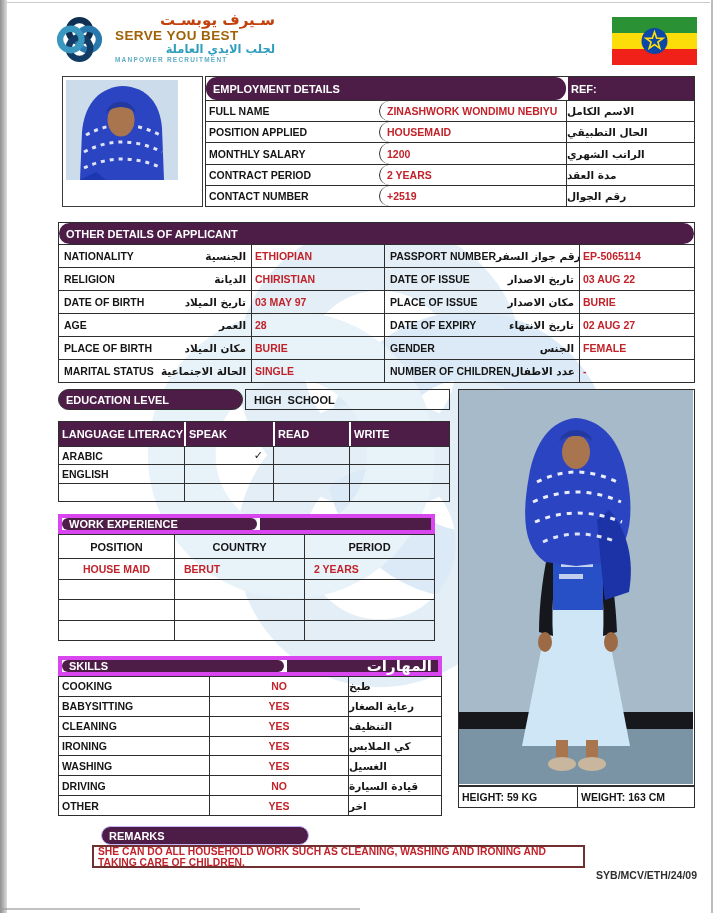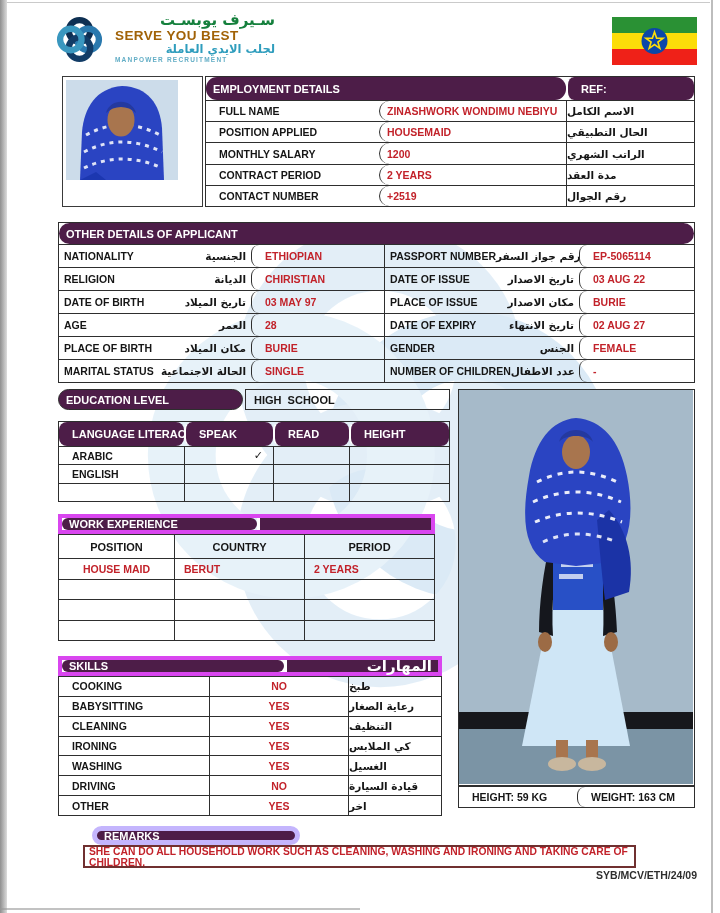--- a/index.html
+++ b/index.html
@@ -22,31 +22,31 @@
   .tcell{border-left:1px solid #2e2e2e;box-sizing:border-box;display:flex;align-items:center;
          overflow:hidden;white-space:nowrap;min-width:0;}
   .tcell.nb{border-left:none;}
   .grow{flex:1;}
 
   .purple{background:#4d1d48;color:#fff;font-weight:700;font-size:11px;}
   .lbl{font-weight:700;font-size:10.5px;color:#151515;}
   .val{font-weight:700;font-size:10.5px;color:#c2222a;}
   .ar{font-family:"DejaVu Sans",sans-serif;direction:rtl;font-weight:700;font-size:10.5px;color:#151515;}
   .arw{font-family:"DejaVu Sans",sans-serif;direction:rtl;font-weight:700;font-size:15px;color:#fff;}
-  .pl5{padding-left:13px;border-radius:8px;}.pl7{padding-left:7px;border-radius:11px;}.pr6{padding-right:6px;}
+  .pl5{padding-left:3px;}.pl7{padding-left:7px;border-radius:11px;}.pr6{padding-right:6px;}
   .center{justify-content:center;}
   .right{justify-content:flex-end;}
   .between{justify-content:space-between;padding:0 5px;}
 
   .band{display:flex;border:4px solid #d946ef;box-sizing:border-box;}
   .band .seg{background:#4d1d48;color:#fff;font-weight:700;font-size:11px;display:flex;align-items:center;}
   .band .gap{width:3px;background:#fff;}
 
   .logo-text div{line-height:1.1;}
-  .l-ar{font-family:"DejaVu Sans",sans-serif;direction:rtl;font-size:15px;font-weight:700;color:#15803d;letter-spacing:1px;}
+  .l-ar{font-family:"DejaVu Sans",sans-serif;direction:rtl;font-size:15px;font-weight:700;color:#c2410c;letter-spacing:1px;}
   .l-en{font-size:13.5px;font-weight:700;color:#a16207;letter-spacing:.4px;}
   .l-tag-ar{font-family:"DejaVu Sans",sans-serif;direction:rtl;font-size:11.5px;font-weight:700;color:#2f9dbd;}
   .l-tag-en{font-size:6.5px;font-weight:700;color:#63aec6;letter-spacing:1.2px;}
 
   .photo-box{border:1px solid #3a3a3a;background:#fff;box-sizing:border-box;}
   .remark-box{border:2px solid #703030;box-sizing:border-box;display:flex;align-items:center;}
   .footer-ref{font-size:10.5px;font-weight:700;color:#2e2e2e;text-align:right;}
   .edu-val{white-space:pre;}
   .check{font-family:"DejaVu Sans",sans-serif;font-size:11px;font-weight:700;color:#222;}
 </style>
@@ -232,21 +232,21 @@
   </div>
 
   <div class="abs purple pl7" style="left:58px;top:389px;width:185px;height:21px;display:flex;align-items:center;border:1px solid #2e2e2e;box-sizing:border-box">EDUCATION LEVEL</div>
   <div class="abs lbl edu-val" style="left:245px;top:389px;width:205px;height:21px;display:flex;align-items:center;padding-left:8px;border:1.5px solid #2e2e2e;box-sizing:border-box;font-size:11px">HIGH  SCHOOL</div>
 
   <div class="abs tbl" style="left:58px;top:421px;width:392px;height:81px">
     <div class="trow first fixed" style="height:24px">
       <div class="tcell nb purple pl5" style="width:125px">LANGUAGE LITERACY</div>
       <div class="tcell purple pl5" style="width:89px;border-left:2px solid #fff">SPEAK</div>
       <div class="tcell purple pl5" style="width:76px;border-left:2px solid #fff">READ</div>
-      <div class="tcell purple pl5 grow" style="border-left:2px solid #fff">HEIGHT</div>
+      <div class="tcell purple pl5 grow" style="border-left:2px solid #fff">WRITE</div>
     </div>
     <div class="trow">
       <div class="tcell nb lbl pl5" style="width:125px">ARABIC</div>
       <div class="tcell right check" style="width:89px;padding-right:10px">✓</div>
       <div class="tcell" style="width:76px"></div>
       <div class="tcell grow"></div>
     </div>
     <div class="trow">
       <div class="tcell nb lbl pl5" style="width:125px">ENGLISH</div>
       <div class="tcell" style="width:89px"></div>
@@ -367,20 +367,20 @@
       <ellipse cx="133" cy="374" rx="14" ry="7" fill="#c8b79e"></ellipse>
     </svg>
   </div>
   <div class="abs tbl" style="left:458px;top:786px;width:237px;height:22px">
     <div class="trow first">
       <div class="tcell nb lbl pl5" style="width:118px">HEIGHT: 59 KG</div>
       <div class="tcell lbl pl5 grow" style="border-left:1.5px solid #2e2e2e">WEIGHT: 163 CM</div>
     </div>
   </div>
 
-  <div class="abs purple pl7" style="left:92px;top:826px;width:208px;height:19px;display:flex;align-items:center;border:5px solid #c4b5fd;box-sizing:border-box">REMARKS</div>
-  <div class="abs remark-box" style="left:83px;top:845px;width:553px;height:23px">
+  <div class="abs purple pl7" style="left:101px;top:826px;width:208px;height:19px;display:flex;align-items:center;border:1px solid #c4b5fd;box-sizing:border-box">REMARKS</div>
+  <div class="abs remark-box" style="left:92px;top:845px;width:493px;height:23px">
     <span class="val" style="font-size:10.3px;padding-left:4px">SHE CAN DO ALL HOUSEHOLD WORK SUCH AS CLEANING, WASHING AND IRONING AND TAKING CARE OF CHILDREN.</span>
   </div>
 
   <div class="abs footer-ref" style="left:450px;top:869px;width:247px">SYB/MCV/ETH/24/09</div>
 
 </div>
 
 </body></html>

